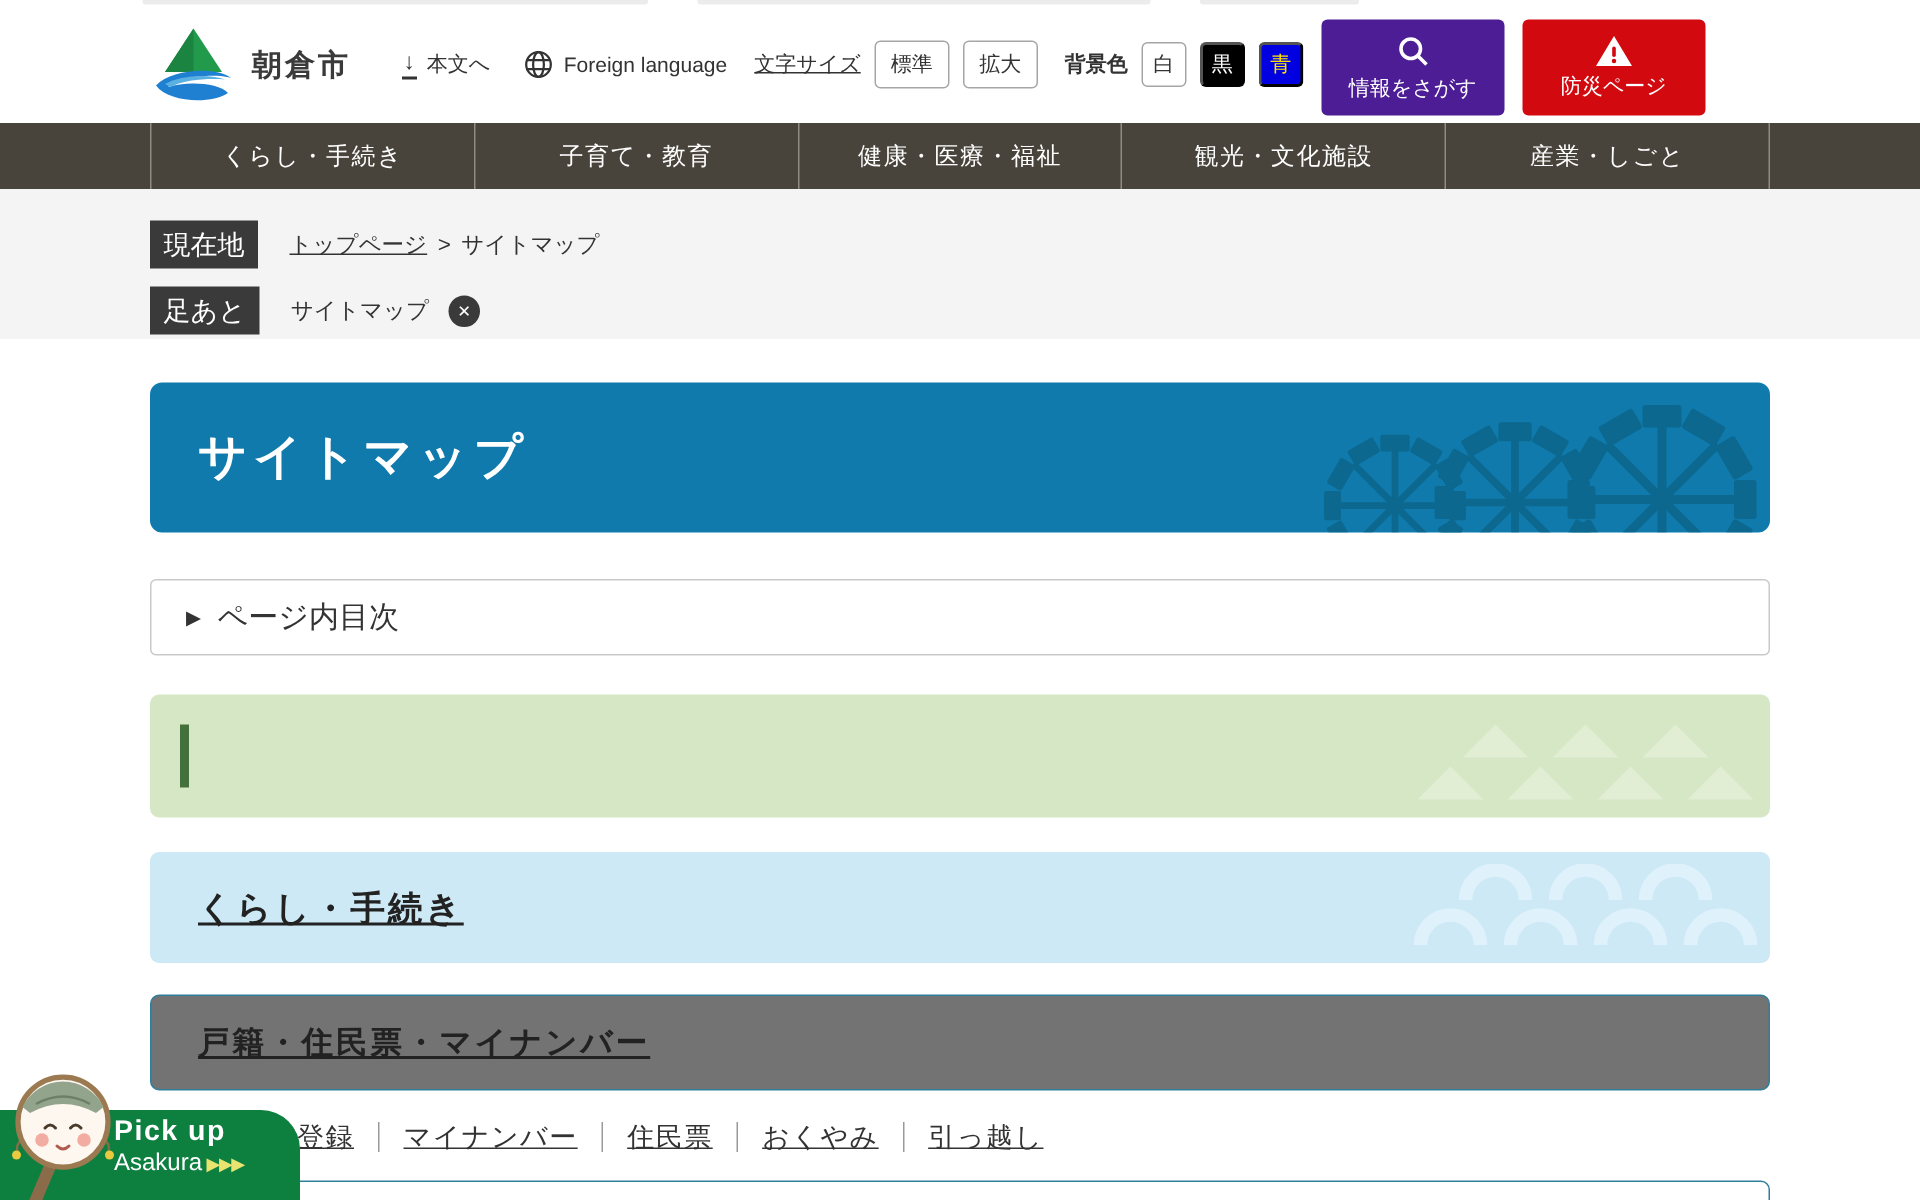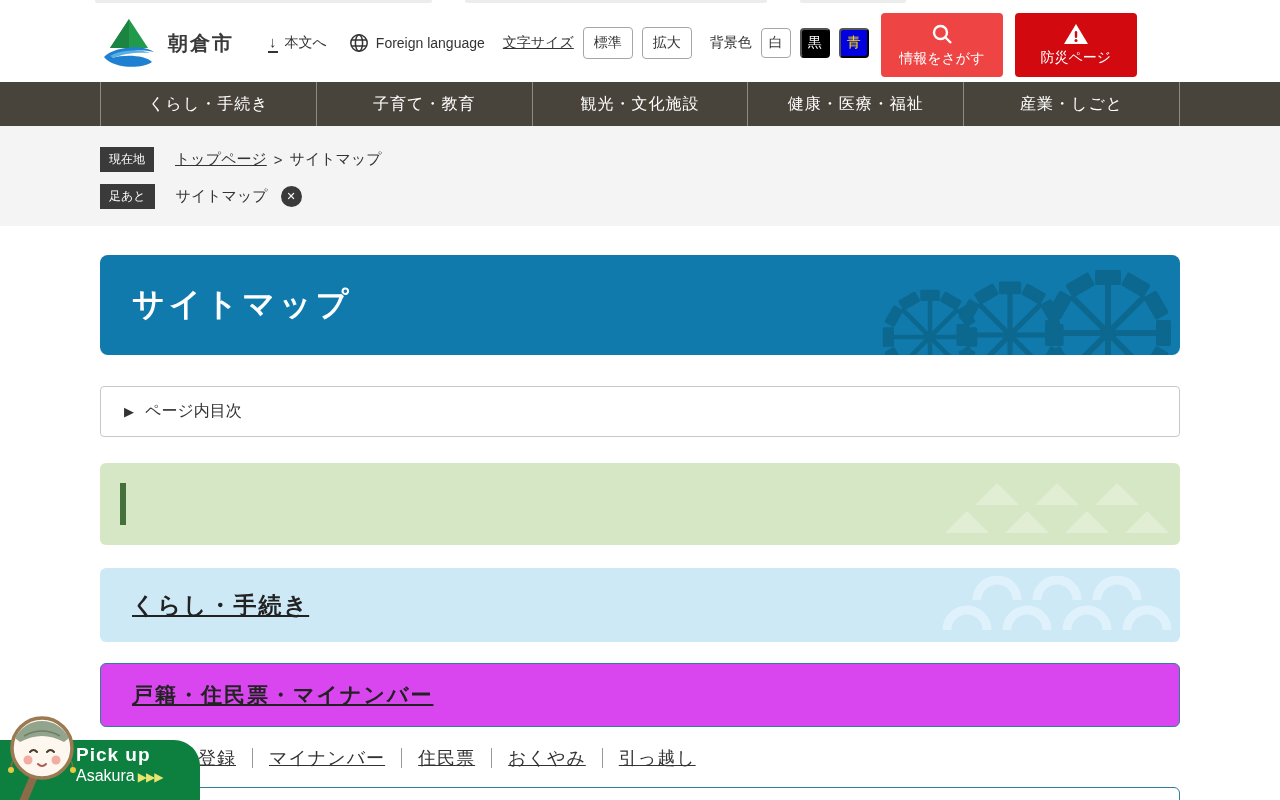--- a/index.html
+++ b/index.html
@@ -19,72 +19,72 @@
   
   .header { padding-top:4px; height:82px; background:#fff; }
   .header-inner { width:1080px; margin:0 auto; height:78px; display:flex; align-items:center; }
   .logo-wrap { display:flex; align-items:center; cursor:pointer; }
   .site-name { font-size:20px; font-weight:bold; color:#3a3a3a; margin-left:10px; letter-spacing:2px; }
   .util { display:flex; align-items:center; margin-left:34px; font-size:14px; color:#333; white-space:nowrap; }
   .util-item { display:flex; align-items:center; gap:7px; cursor:pointer; }
   .skip-glyph { display:inline-block; border-bottom:2px solid #333; line-height:1; padding:0 1px 2px; font-size:15px; }
   .fs-label { margin-left:18px;text-decoration:underline; }
   .pill-btn { margin-left:9px; padding:6px 10px; background:#fff; border:1px solid #a6a6a6; border-radius:4px; font-size:14px; color:#333; cursor:pointer; }
-  .bg-label { margin-left:18px; }
+  .bg-label { margin-left:18px;font-weight:bold; }
   .sq-btn { margin-left:9px; width:30px; height:30px; border-radius:4px; display:flex; align-items:center; justify-content:center; font-size:14px; cursor:pointer; }
   .sq-white { background:#fff; border:1px solid #a6a6a6; color:#333; }
   .sq-black { background:#000; color:#fff; }
   .sq-blue  { background:#0000e0; color:#ffe000; }
   .action-btn { margin-left:12px; width:122px; height:64px; border-radius:4px; color:#fff;
     display:flex; flex-direction:column; align-items:center; justify-content:center; gap:4px;
     font-size:14px; cursor:pointer; align-self:flex-start; margin-top:4px; }
-  .search-btn { background:#ef4444; }
+  .search-btn { background:#4c1d95; }
   .disaster-btn { background:#d20a10; }
 
   
   .nav { height:44px; background:#49443b; }
   .nav-inner { width:1080px; margin:0 auto; display:flex; height:100%; }
   .nav-item { flex:1; display:flex; align-items:center; justify-content:center;
     color:#fff; font-size:16px; letter-spacing:1px; border-left:1px solid rgba(255,255,255,.38); cursor:pointer; }
   .nav-item:last-child { border-right:1px solid rgba(255,255,255,.38); }
 
   
   .crumbs { height:100px; background:#f4f4f4; padding-top:21px; }
   .crumb-row { display:flex; align-items:center; margin-bottom:12px; font-size:15px; }
-  .badge { background:#3a3a3a; color:#fff; font-size:12px; padding:4px 9px; margin-right:21px; }
+  .badge { background:#3a3a3a; color:#fff; font-size:18px; padding:4px 9px; margin-right:21px; }
   .crumb-link { color:#333; text-decoration:underline; cursor:pointer; }
   .crumb-sep { margin:0 7px; color:#333; }
   .crumb-cur { color:#333; }
   .close-btn { width:21px; height:21px; border-radius:50%; background:#3a3a3a; color:#fff;
     display:flex; align-items:center; justify-content:center; font-size:11px; margin-left:13px; cursor:pointer; }
 
   
   .banner { margin-top:29px; height:100px; background:#0f7aab; border-radius:8px;
     position:relative; overflow:hidden; display:flex; align-items:center; }
   .banner-title { color:#fff; font-size:32px; font-weight:bold; padding-left:32px; letter-spacing:4px; position:relative; z-index:2; }
   .banner-art { position:absolute; right:0; top:0; z-index:1; }
 
   .toc-box { margin-top:31px; height:51px; border:1px solid #c9c9c9; border-radius:4px;
     display:flex; align-items:center; padding-left:23px; gap:11px; cursor:pointer; background:#fff; }
   .toc-arrow { font-size:13px; color:#333; line-height:1; }
-  .toc-label { font-size:16px; color:#333; }
+  .toc-label { font-size:20px; color:#333; }
 
   .sec-green { margin-top:26px; height:82px; background:#d5e7c4; border-radius:6px;
     position:relative; overflow:hidden; display:flex; align-items:center; }
   .accent-bar { width:6px; height:42px; background:#44703c; margin-left:20px; }
   .sec-heading { font-size:24px; font-weight:bold; color:#222; margin-left:15px; letter-spacing:2px; }
   .sec-art { position:absolute; right:8px; bottom:8px; }
 
   .sec-blue { margin-top:23px; height:74px; background:#cde9f6; border-radius:6px;
     position:relative; overflow:hidden; display:flex; align-items:center; }
   .cat-link { margin-left:32px; font-size:23px; font-weight:bold; color:#222;
     text-decoration:underline; letter-spacing:2px; cursor:pointer; position:relative; z-index:2; }
 
   .sub-box { margin-top:21px; height:64px; border:1px solid #2e7f9c; border-radius:6px;
-    display:flex; align-items:center; background:#d946ef; }
+    display:flex; align-items:center; background:#737373; }
   .sub-link { margin-left:31px; font-size:21px; font-weight:bold; color:#222;
     text-decoration:underline; letter-spacing:2px; cursor:pointer; }
 
   .links-row { margin-top:19px; padding-left:60px; display:flex; align-items:center; font-size:18px; }
   .topic-link { color:#333; text-decoration:underline; letter-spacing:1px; cursor:pointer; white-space:nowrap; }
   .vsep { width:1px; height:20px; background:#999; margin:0 16px; }
 
   .next-box { margin-top:17px; height:30px; border:1px solid #2e7f9c; border-radius:6px; background:#fff; }
 
   
@@ -158,22 +158,22 @@
         <span>防災ページ</span>
       </div>
     </div>
   </div>
 </header>
 
 <nav class="nav">
   <div class="nav-inner">
     <div class="nav-item">くらし・手続き</div>
     <div class="nav-item">子育て・教育</div>
+    <div class="nav-item">健康・医療・福祉</div>
     <div class="nav-item">観光・文化施設</div>
-    <div class="nav-item">健康・医療・福祉</div>
     <div class="nav-item">産業・しごと</div>
   </div>
 </nav>
 
 <div class="crumbs">
   <div class="container">
     <div class="crumb-row">
       <span class="badge">現在地</span>
       <span class="crumb-link">トップページ</span>
       <span class="crumb-sep">&gt;</span>

